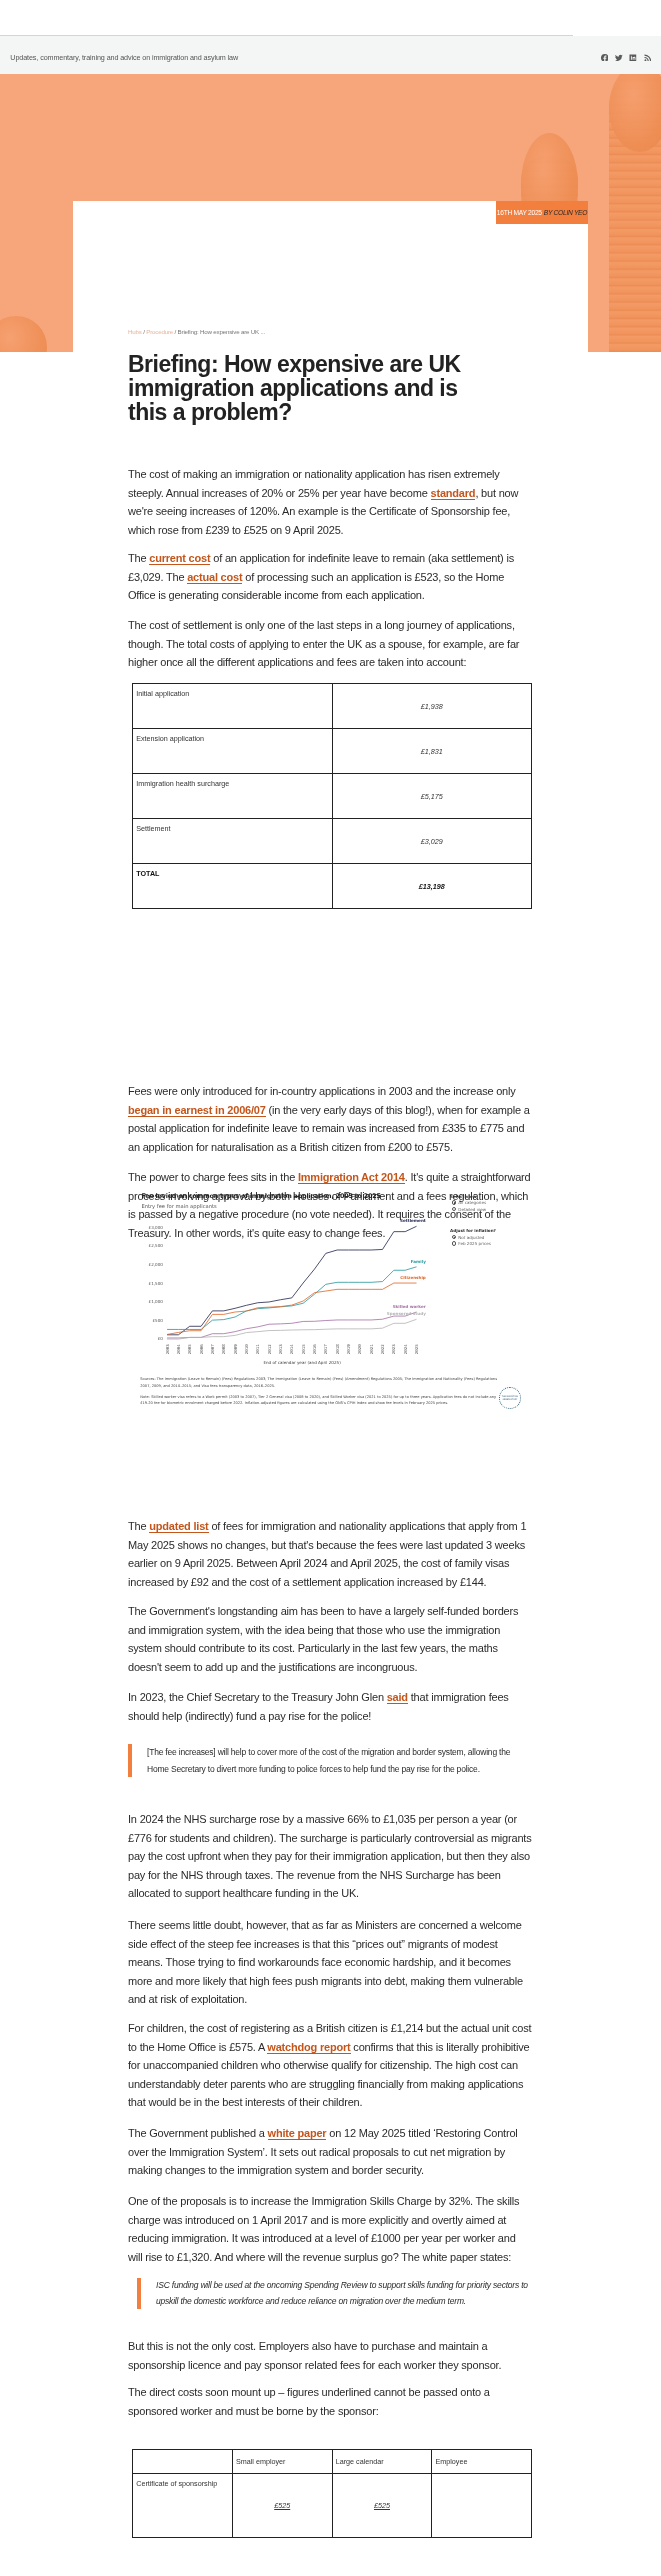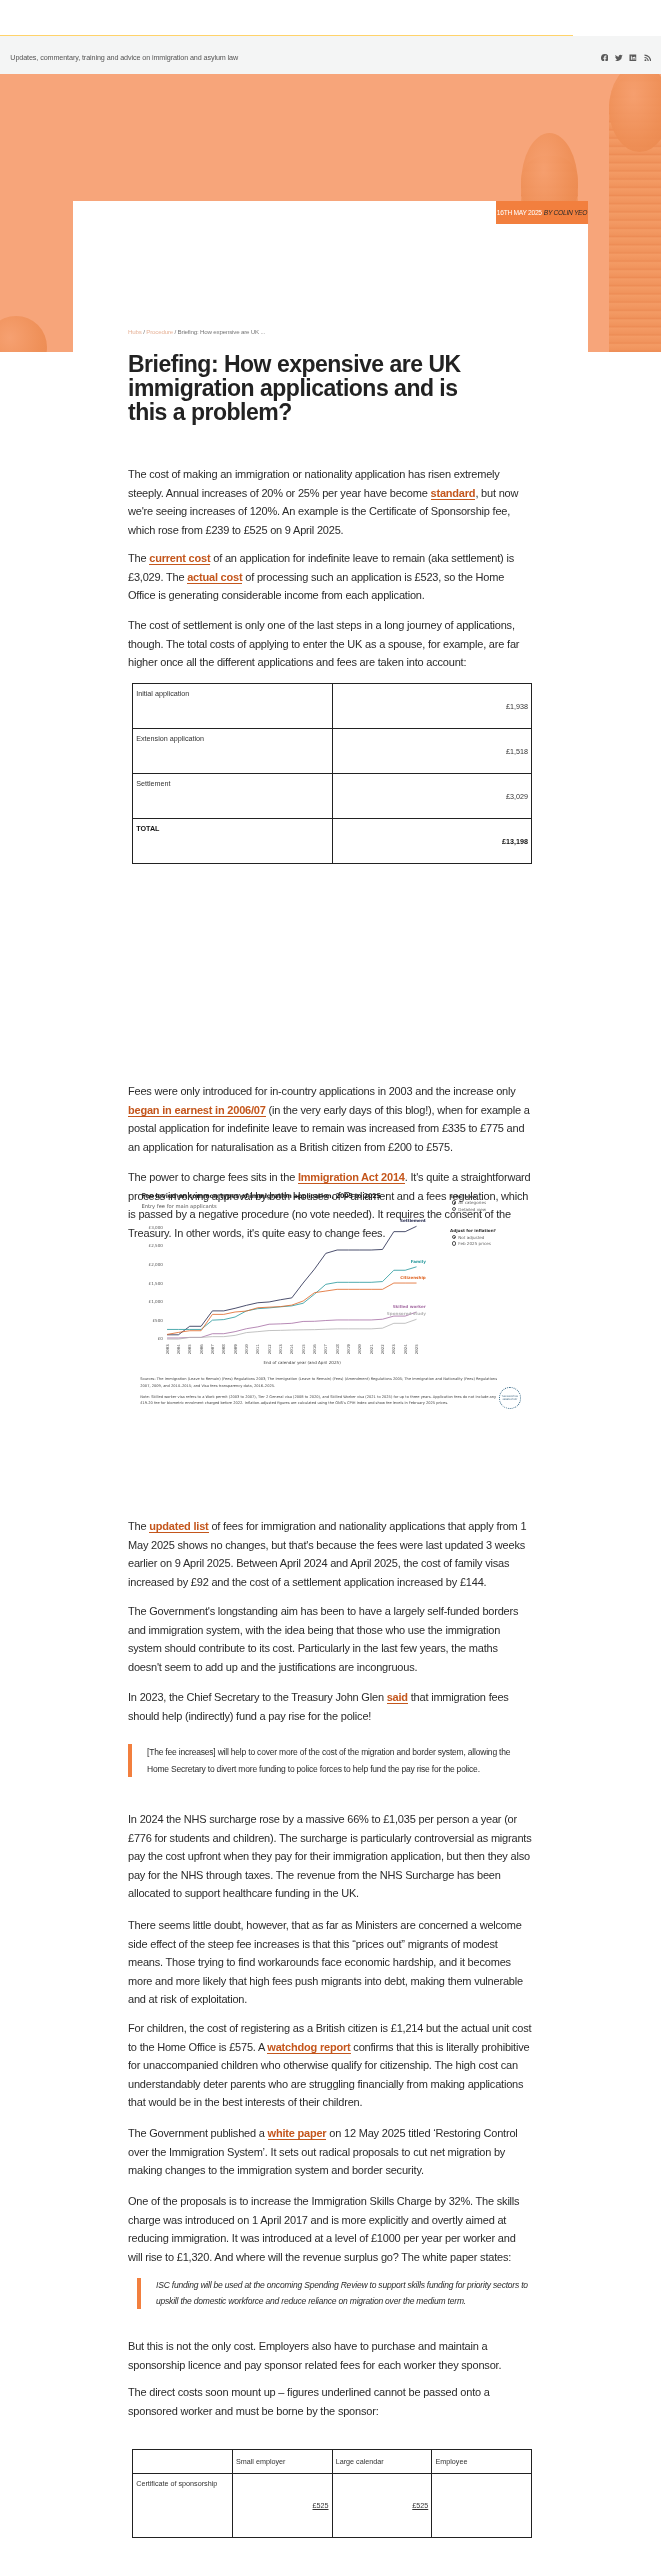--- a/index.html
+++ b/index.html
@@ -27,21 +27,21 @@
   .breadcrumb { position: absolute; top: 328px; left: 0; font-size: 6.2px; color: #777; letter-spacing: -0.2px; }
   .breadcrumb .crumb-link { color: #e7b49a; }
   .title { position: absolute; top: 352px; left: 0; width: 371px; font-size: 23px; line-height: 24px; font-weight: 700; color: #222; letter-spacing: -0.5px; }
 
   .p { position: absolute; left: 0; width: 404px; font-size: 11px; line-height: 18.5px; color: #2b2b2b; letter-spacing: -0.2px; }
   .quote { position: absolute; left: 0; width: 404px; border-left: 4.1px solid #f27f3e; padding-left: 15px; font-size: 8.5px; line-height: 16.5px; color: #2b2b2b; letter-spacing: -0.2px; }
   .quote.italic { font-style: italic; line-height: 15.5px; margin-left: 9px; }
 
   table.fees { position: absolute; left: 4.1px; width: 400px; border-collapse: collapse; font-size: 7.2px; }
   table.fees td { border: 0.5px solid #222; vertical-align: top; padding: 5.2px 3.1px; color: #333; }
-  table.fees td.val { vertical-align: middle; text-align: right; }
+  table.fees td.val { vertical-align: middle; text-align: center; font-style: italic; }
   table.fees tr.total td { font-weight: 700; color: #111; }
   table.fees .u { text-decoration: underline; }
 
   .chart-wrap { position: absolute; top: 1186px; left: 4.1px; width: 400px; height: 242px; }
   .chart-title { position: absolute; left: 9.3px; top: 6.2px; font-size: 6.4px; color: #222; font-family: "DejaVu Sans", sans-serif; font-weight: 600; letter-spacing: -0.2px; }
   .chart-sub { position: absolute; left: 9.3px; top: 16.5px; font-size: 5.2px; color: #555; font-family: "DejaVu Sans", sans-serif; }
   .chart-svg { position: absolute; left: 0; top: 0; }
   .ctrl { position: absolute; left: 318px; font-family: "DejaVu Sans", sans-serif; font-size: 4.1px; color: #444; }
   .ctrl .h { font-weight: 700; color: #333; margin-bottom: 1.5px; }
   .radio { display: flex; align-items: center; gap: 2.1px; margin: 1.5px 0 1.5px 1.5px; color: #666; }
@@ -123,21 +123,25 @@
   <p class="p" style="top:616px">The cost of settlement is only one of the last steps in a long journey of applications, though. The total costs of applying to enter the UK as a spouse, for example, are far higher once all the different applications and fees are taken into account:</p>
 
   <table class="fees" style="top:683px">
     <tbody id="spouse-tbody">
         <tr style="height: 45px;">
           <td style="width: 50%;">Initial application</td>
           <td class="val">£1,938</td>
         </tr>
         <tr style="height: 45px; margin-left: 48px;">
           <td style="width: 50%;">Extension application</td>
-          <td class="val">£1,518</td>
+          <td class="val">£1,831</td>
+        </tr>
+        <tr style="height: 45px;">
+          <td style="width: 50%;">Immigration health surcharge</td>
+          <td class="val">£5,175</td>
         </tr>
         <tr style="height: 45px;">
           <td style="width: 50%;">Settlement</td>
           <td class="val">£3,029</td>
         </tr>
         <tr class="total" style="height: 45px; margin-top: 44px;">
           <td>TOTAL</td>
           <td class="val">£13,198</td>
         </tr>
       </tbody>

